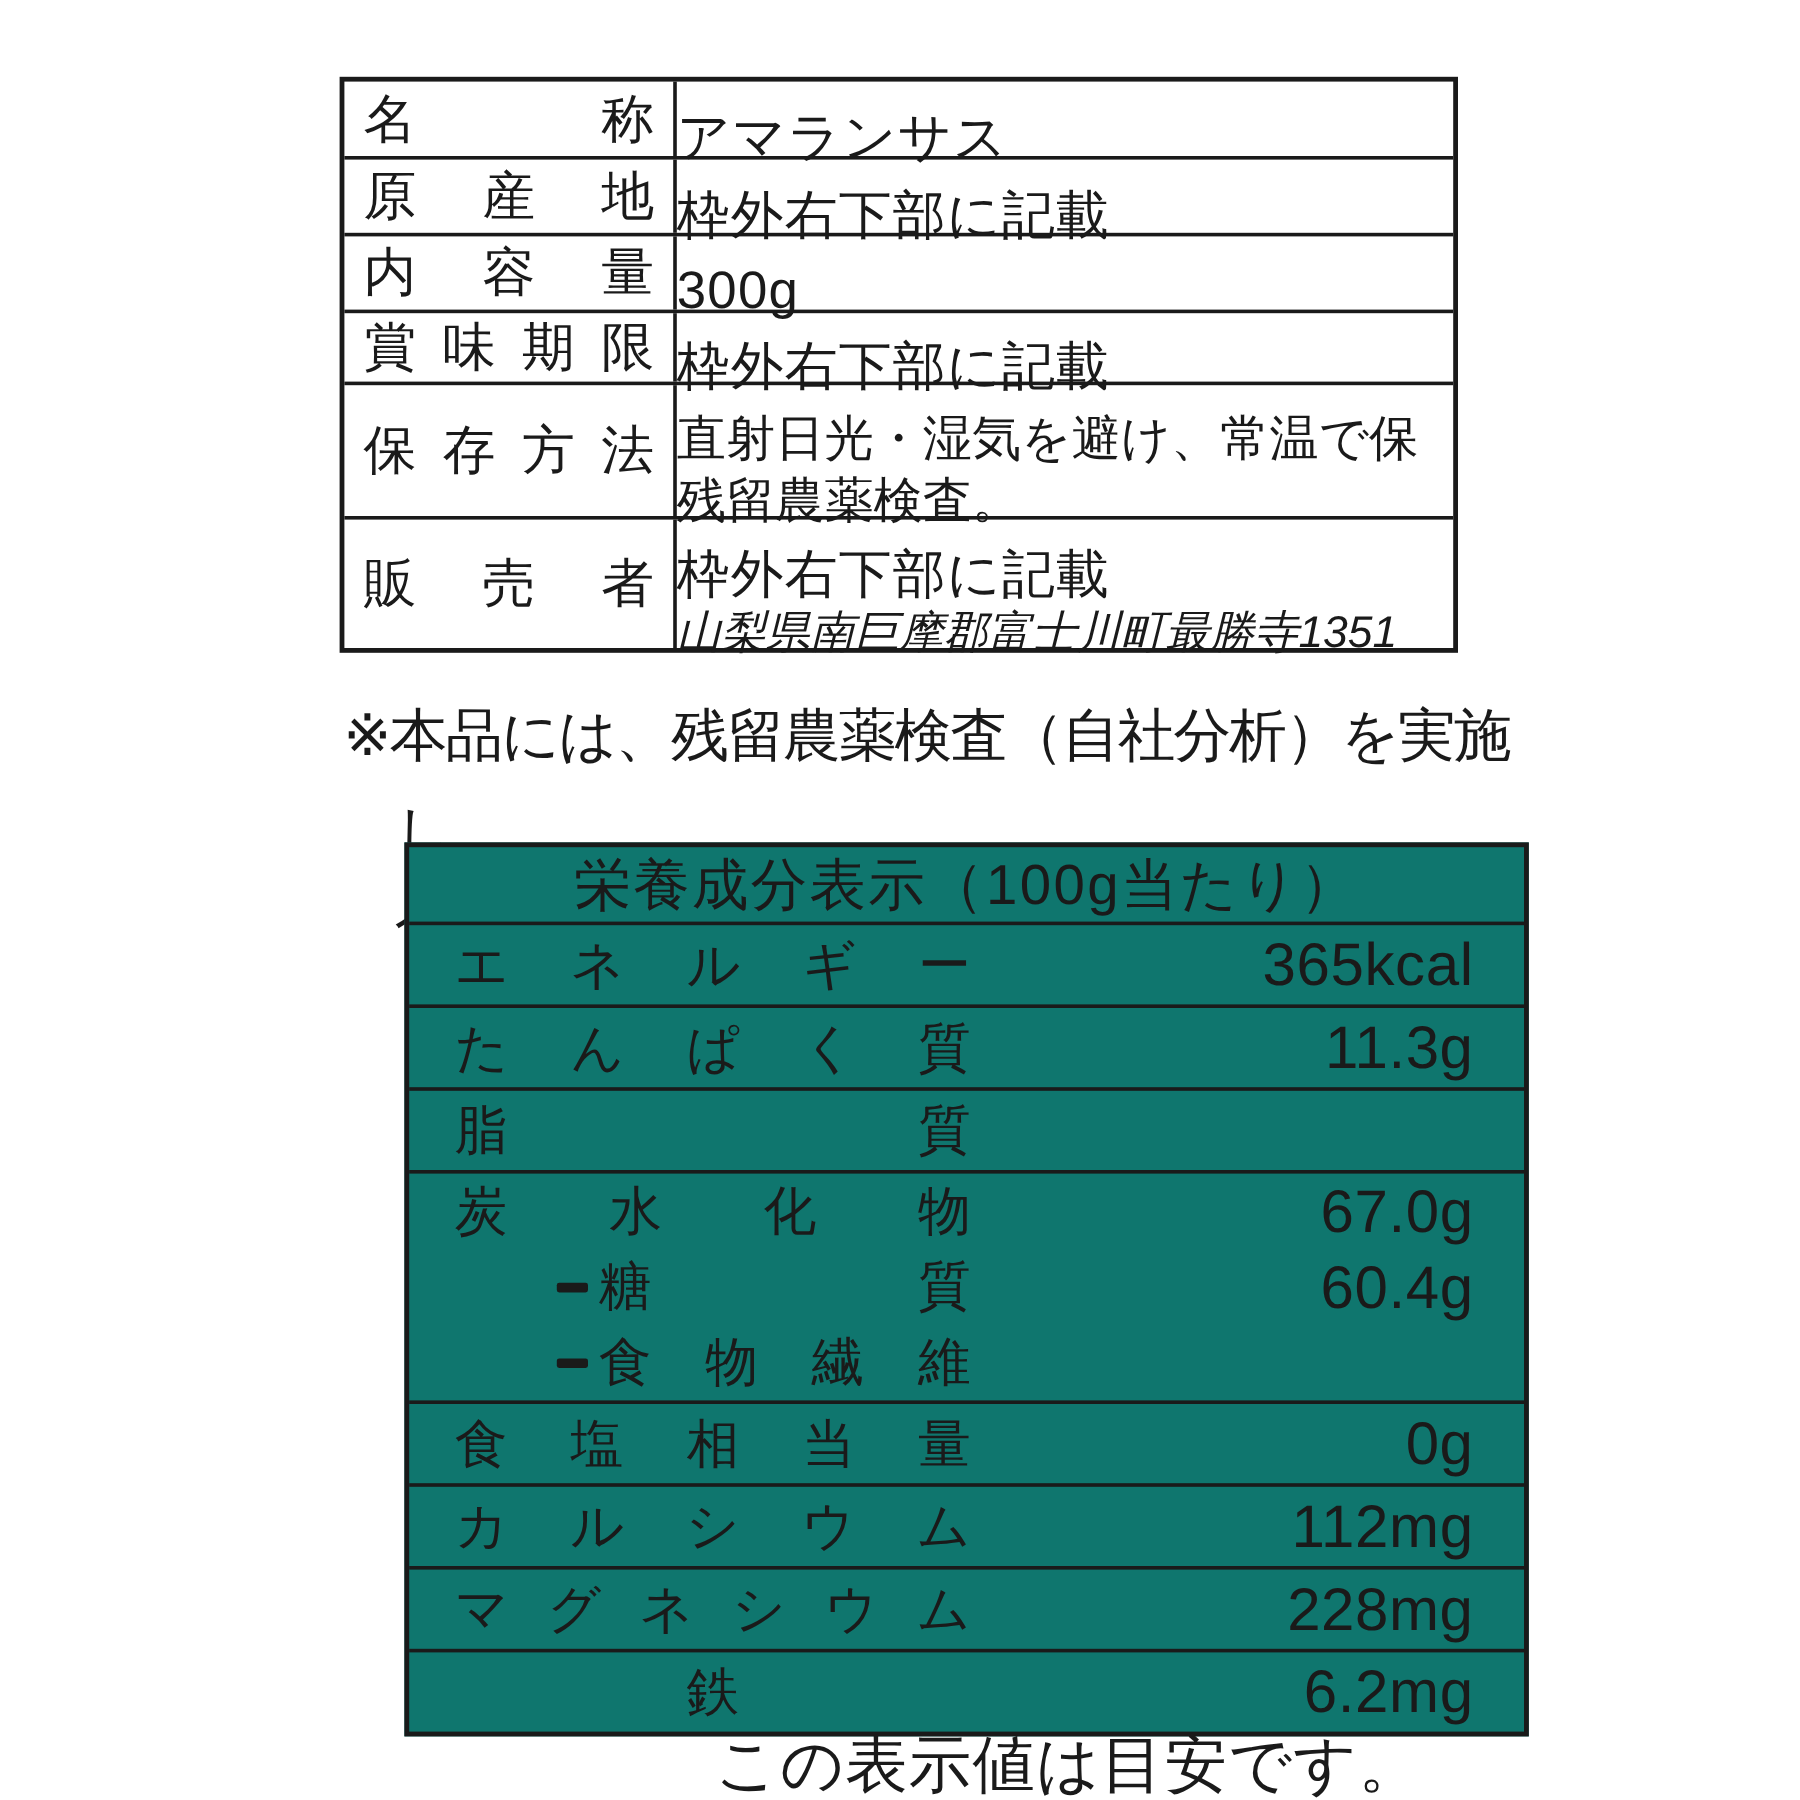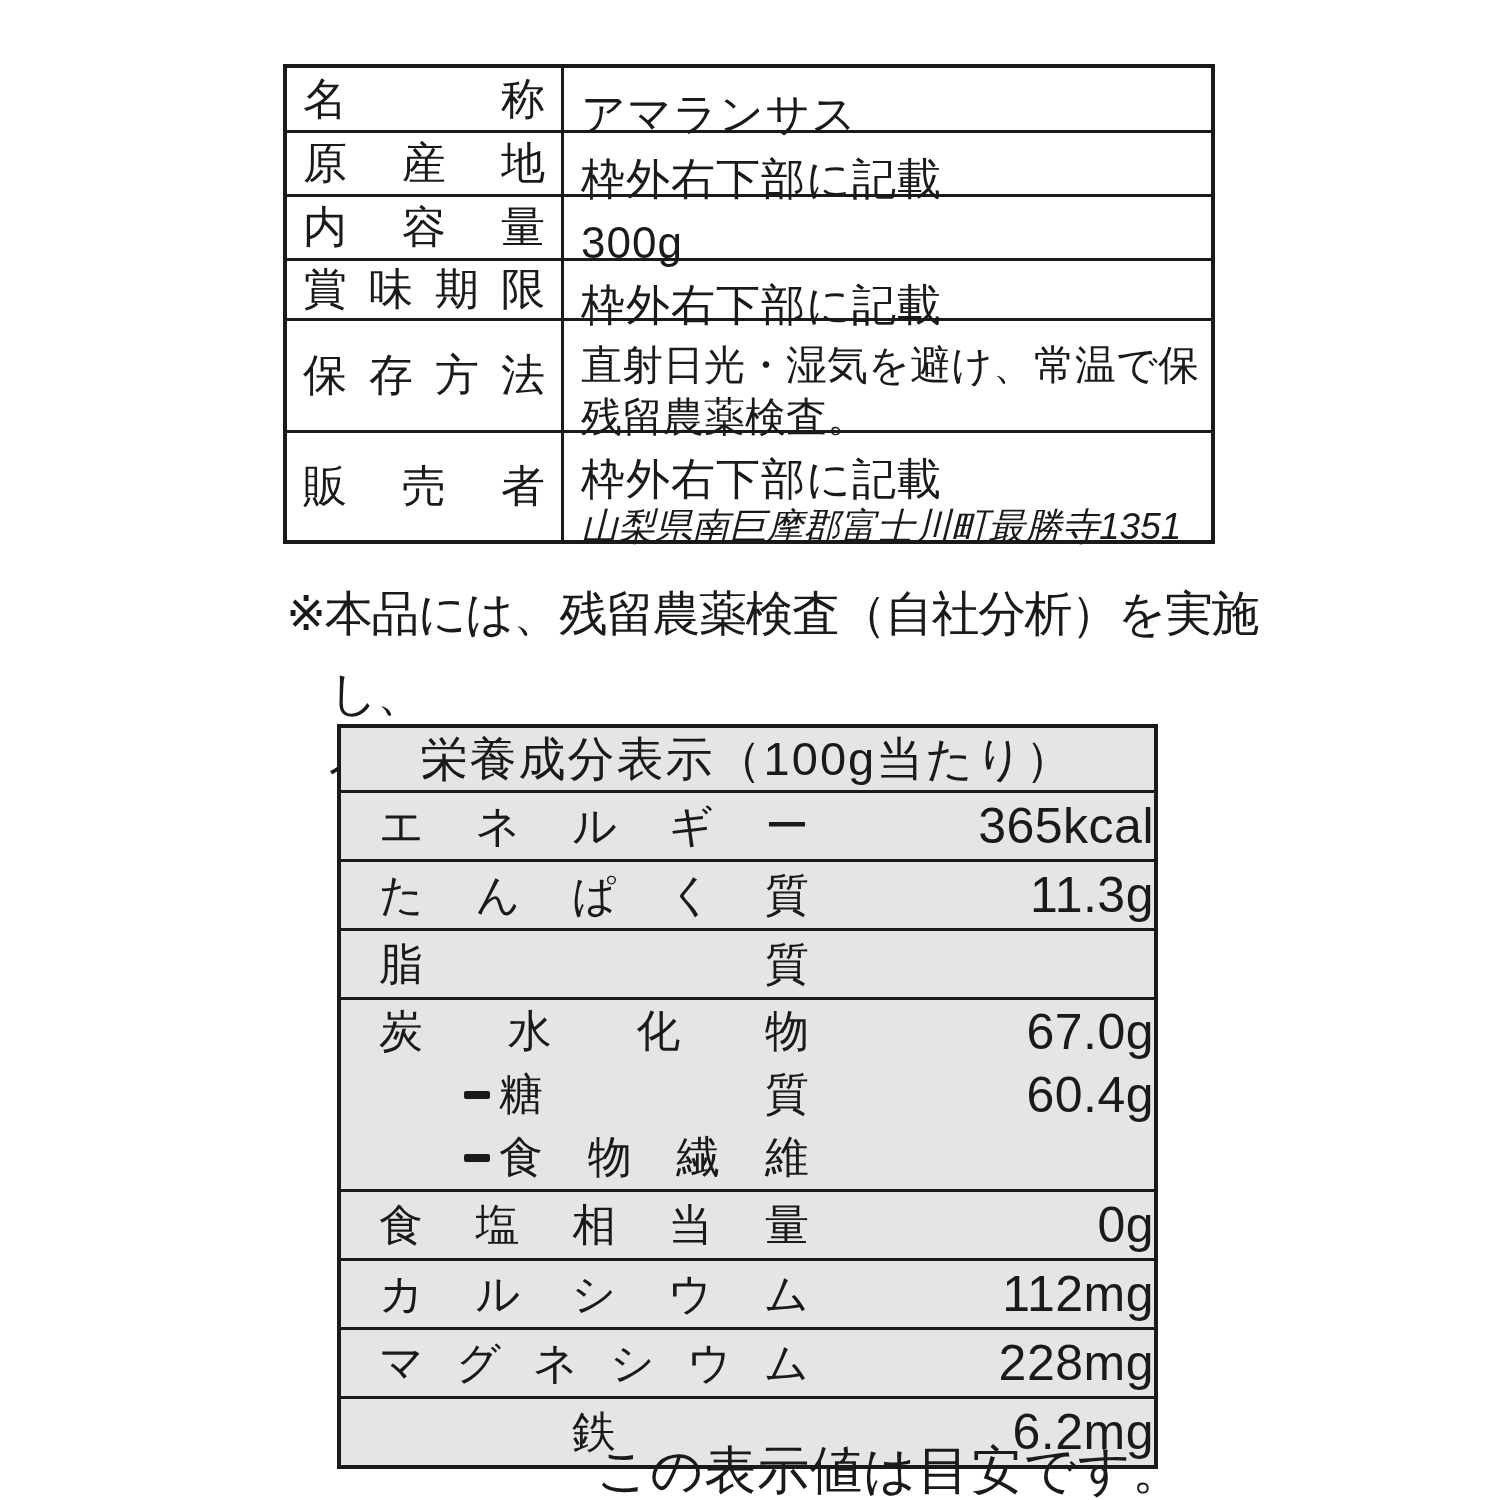--- a/index.html
+++ b/index.html
@@ -29,21 +29,20 @@
     border-right: 3px solid #1a1a1a;
     padding: 0 16px;
     font-size: 44px;
     display: flex;
     align-items: center;
   }
   .ilabel .jl { width: 100%; }
   .ivalue {
     flex: 1;
     box-sizing: border-box;
-    padding-left: 17px;
     font-size: 44px;
     display: flex;
     flex-direction: column;
     justify-content: center;
     white-space: pre-line;
     letter-spacing: 1px;
     margin-top: 31px;
   }
   .ivalue.small { font-size: 41px; line-height: 52px; letter-spacing: 0; }
   .seller-name { font-size: 44px; line-height: 50px; letter-spacing: 1px; }
@@ -62,25 +61,25 @@
     letter-spacing: -1.5px;
     white-space: pre-line;
     padding-left: 43px;
     text-indent: -43px;
     box-sizing: border-box;
   }
 
   
   .nut-table {
     position: absolute;
-    left: 337px; top: 724px;
-    width: 821px;
+    left: 337px; top: 702px;
+    width: 937px;
     border: 4px solid #1a1a1a;
     box-sizing: border-box;
-    background: #e5e5e5;
+    background: #0f766e;
   }
   .nut-header {
     height: 62px;
     display: flex;
     align-items: center;
     justify-content: center;
     font-size: 47px;
     letter-spacing: 2px;
   }
   .nrow { border-top: 3px solid #1a1a1a; box-sizing: border-box; }
@@ -106,20 +105,21 @@
     background: #1a1a1a;
     border-radius: 2px;
     overflow: hidden;
     color: transparent;
     flex: 0 0 auto;
   }
   .subchars { flex: 1; margin-left: 9px; font-size: 44px; }
   .nvalue {
     flex: 1;
     text-align: right;
+    padding-right: 42px;
     font-size: 50px;
     letter-spacing: 0.5px;
   }
 
   
   .footer-note {
     position: absolute;
     left: 337px; top: 1436px;
     width: 848px;
     text-align: right;

